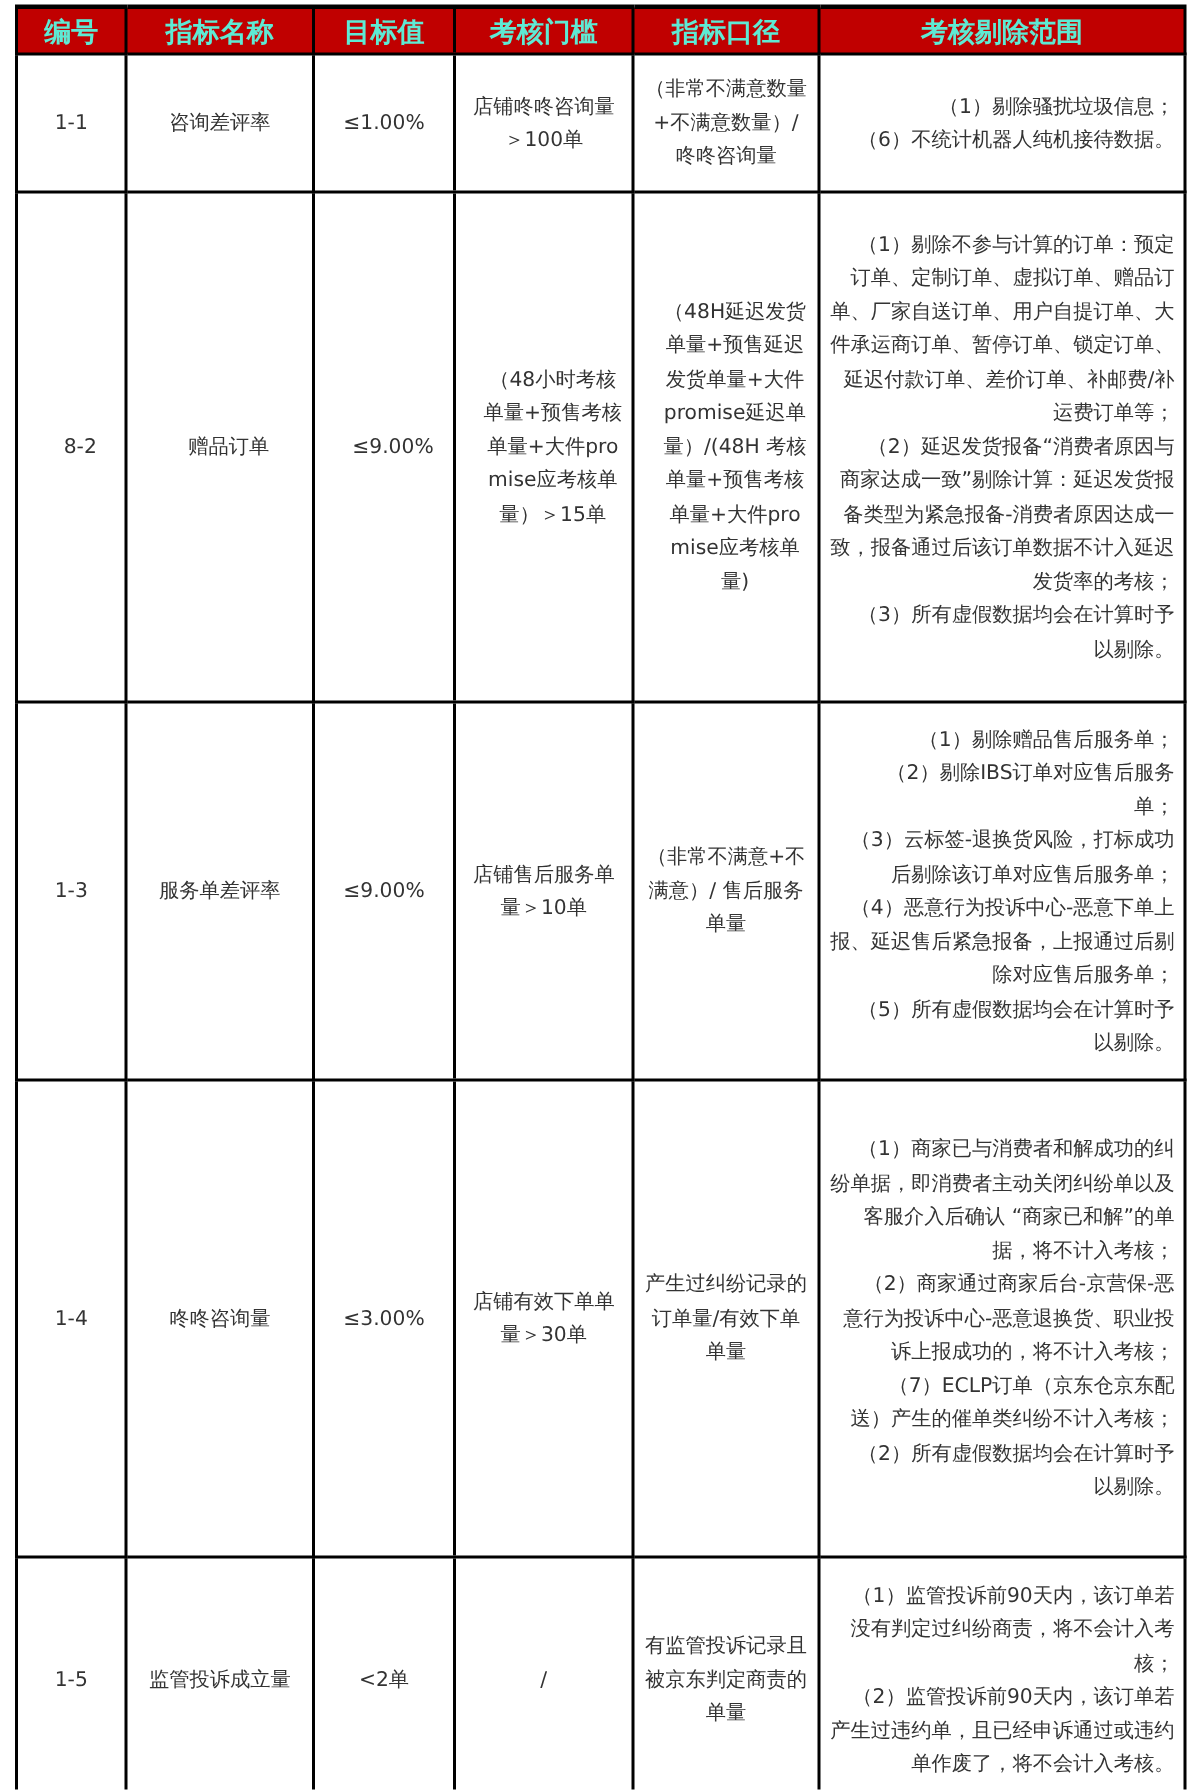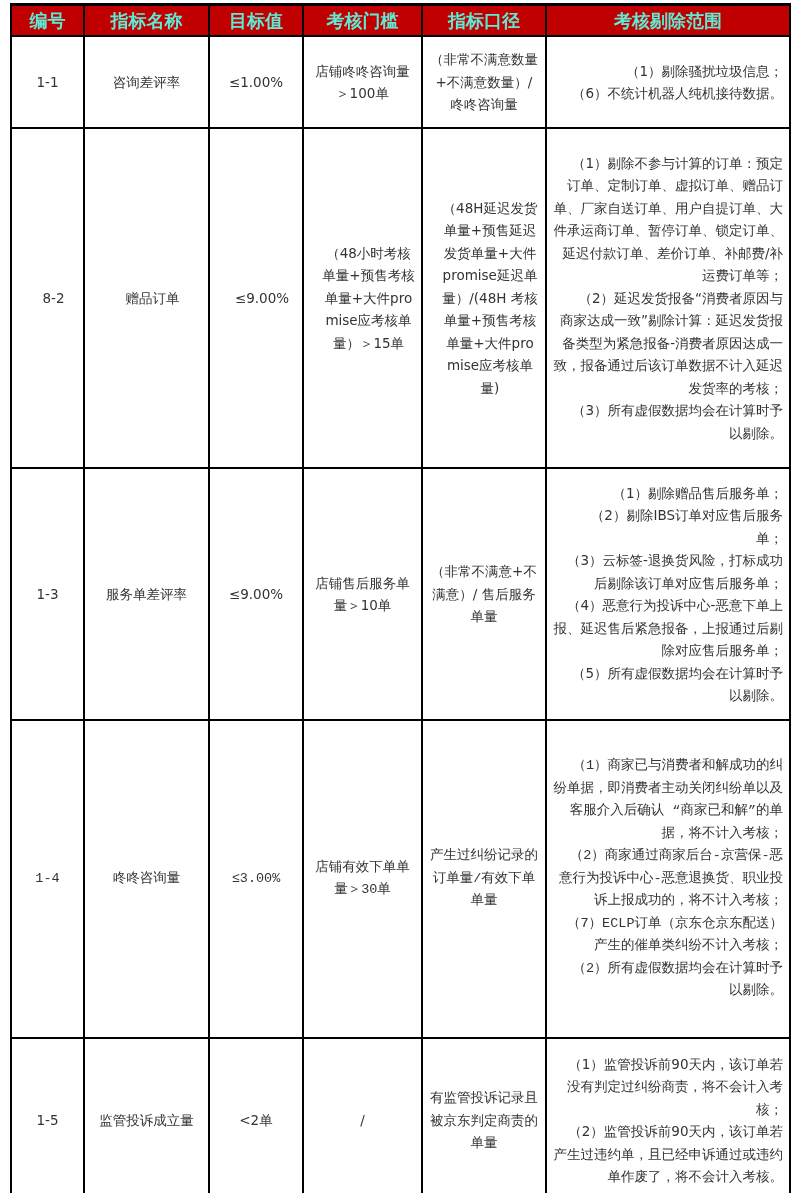--- a/index.html
+++ b/index.html
@@ -28,21 +28,21 @@
       text-align: center; vertical-align: middle;
       padding: 2px 6px; word-break: break-all;
     }
     table.metrics td.c3cell { border-right-width: 1px; }
     table.metrics th.c3cell { border-right-width: 1px; margin-top: 36px; }
     table.metrics td.scope { text-align: right; padding: 2px 6px 2px 5px; }
     .scope p { margin: 0; text-indent: 1em; }
     tr.r1 td { height: 86px; }
     tr.r2 td { height: 334px; padding-left: 18px; }
     tr.r3 td { height: 246px; border-radius: 13px; }
-    tr.r4 td { height: 312px; font-family: Liberation Mono, monospace; }
+    tr.r4 td { height: 312px; }
     tr.r5 td { height: 158px; }
     table.metrics tr:last-child td { border-bottom-width: 3px; }
   </style>
 </head>
 <body>
 
 <table class="metrics">
   <colgroup>
     <col class="c1">
       <col class="c2">

